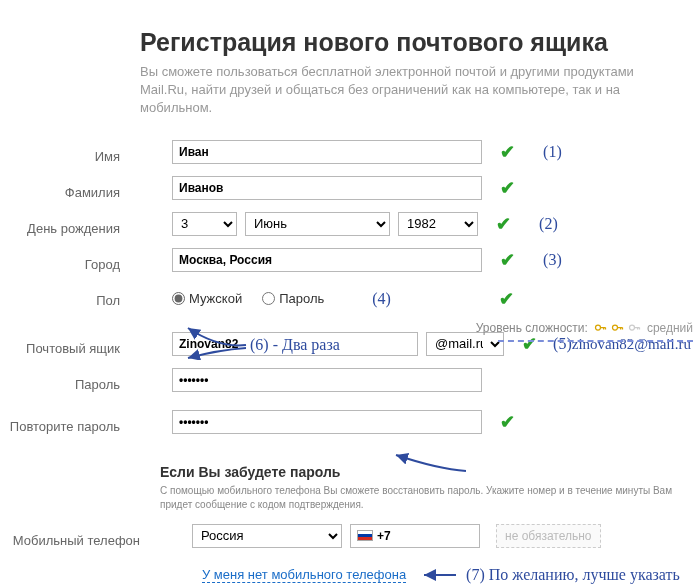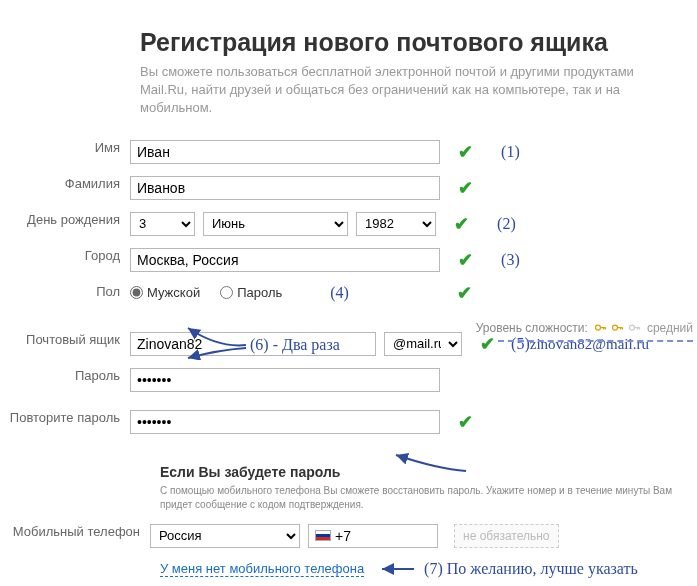--- a/index.html
+++ b/index.html
@@ -1,23 +1,23 @@
 <!DOCTYPE html>
 <html><head>
 <meta charset="utf-8">
 <style>
   * { box-sizing: border-box; margin: 0; padding: 0; }
   body { font-family: Arial, Helvetica, sans-serif; font-size: 13px; color: #333; background: #fff; width: 697px; height: 586px; overflow: hidden; position: relative; }
   .wrap { padding: 28px 0 0 0; position: relative; }
   h1 { font-size: 25px; color: #333; font-weight: bold; margin: 0 0 6px 140px; }
   .subtitle { font-size: 13px; color: #999; margin: 0 0 22px 140px; line-height: 1.4; max-width: 500px; }
-  .row { display: flex; align-items: flex-start; margin-bottom: 12px; min-height: 24px; }
+  .row { display: flex; align-items: flex-end; margin-bottom: 12px; min-height: 24px; gap: 42px; }
   .label { width: 130px; text-align: right; padding-right: 10px; color: #666; font-size: 13px; }
   .controls { display: flex; align-items: center; gap: 8px; }
-  input[type="text"], input[type="password"] { border: 1px solid #b8b8b8; padding: 3px 6px; font-size: 14px; height: 24px; outline: none; }
+  input[type="text"], input[type="password"] { border: 1px solid #b8b8b8; padding: 3px 6px; font-size: 12px; height: 24px; outline: none; font-weight: bold; }
   .w310 { width: 310px; }
   .w230 { width: 246px; }
   select { border: 1px solid #b8b8b8; padding: 2px 4px; font-size: 13px; height: 24px; background: #fff; }
   .sel-day { width: 65px; }
   .sel-month { width: 145px; }
   .sel-year { width: 80px; }
   .sel-domain { width: 78px; }
   .sel-country { width: 150px; }
   .check { color: #2aa12a; font-size: 18px; font-weight: bold; margin-left: 10px; line-height: 1; }
   .ann { font-family: "Comic Sans MS", cursive; color: #2e4b9e; font-size: 16px; position: absolute; }

